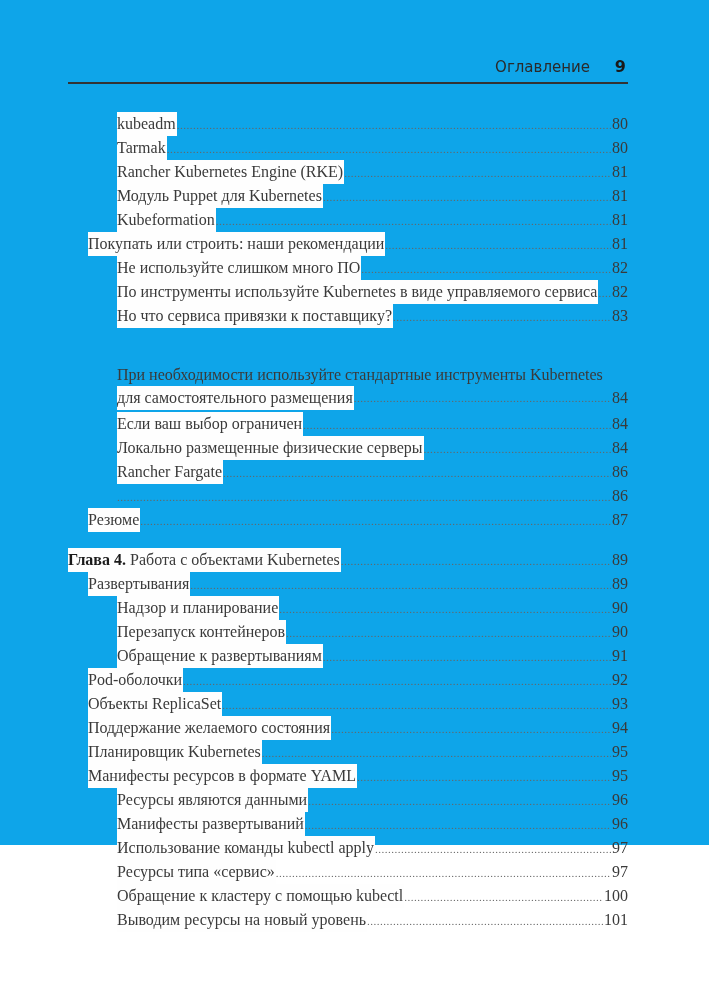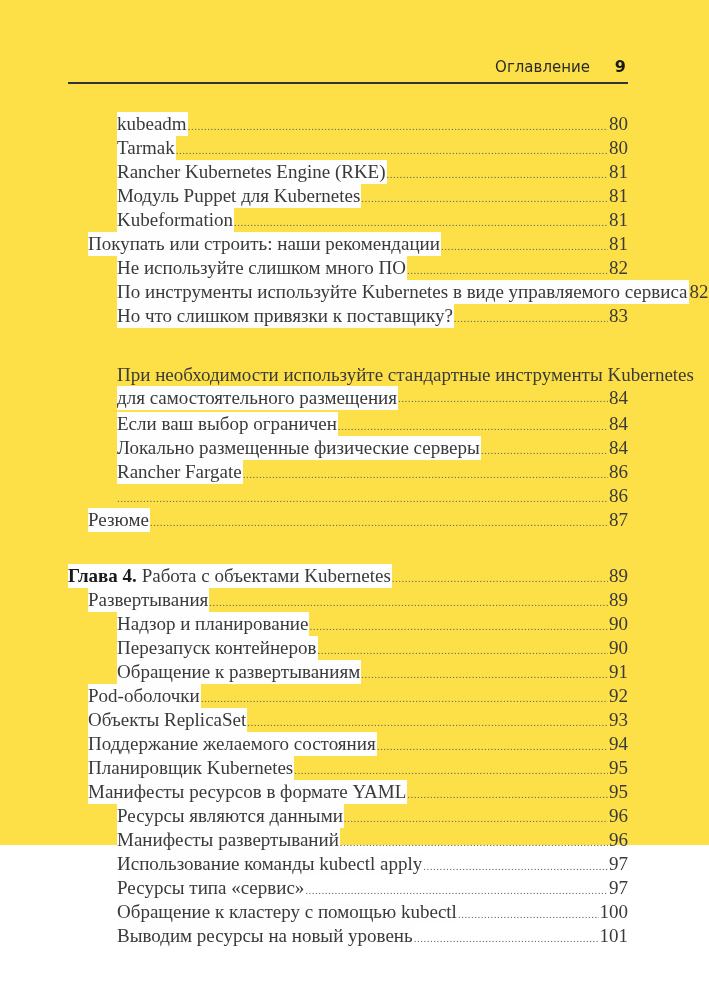--- a/index.html
+++ b/index.html
@@ -1,29 +1,29 @@
 <!DOCTYPE html>
 <html><head>
   <meta charset="utf-8">
   <style>
     html, body { margin: 0; padding: 0; background: #ffffff; }
     body { width: 709px; height: 1001px; position: relative; overflow: hidden; }
-    .page { position: absolute; left: 0; top: 0; width: 709px; height: 845px; background: #fde047; }
+    .page { position: absolute; left: 0; top: 0; width: 709px; height: 845px; background: #0ea5e9; }
     .header { position: absolute; left: 68px; top: 58px; width: 560px; height: 24px; }
     .header-title { position: absolute; right: 38px; top: 0; font-family: "DejaVu Sans", sans-serif; font-size: 15px; color: #2a2a2a; }
     .header-num { position: absolute; right: 2px; top: -1px; font-family: "DejaVu Sans", sans-serif; font-weight: bold; font-size: 16px; color: #1a1a1a; }
     .header-rule { position: absolute; left: 68px; top: 82px; width: 560px; height: 2px; background: #333; }
     .toc { position: absolute; left: 68px; top: 112px; width: 560px; }
-    .entry { position: relative; font-family: "Liberation Serif", serif; font-size: 19px; color: #3a3a3a; line-height: 24px; height: 24px; display: flex; align-items: baseline; }
+    .entry { position: relative; font-family: "Liberation Serif", serif; font-size: 16px; color: #3a3a3a; line-height: 24px; height: 24px; display: flex; align-items: baseline; }
     .entry.multi { height: 48px; display: block; }
     .entry .text { white-space: nowrap; background: #fefefe; padding-right: 1px; }
     .entry .leader { flex: 1; overflow: hidden; white-space: nowrap; color: #666; letter-spacing: 0.5px; font-size: 11px; }
     .entry .leader::after { content: "........................................................................................................................................................................................................"; }
     .entry .num { white-space: nowrap; padding-left: 1px; }
-    .lvl0 { padding-left: 0; margin-top: 16px; }
+    .lvl0 { padding-left: 0; }
     .lvl1 { padding-left: 20px; }
     .lvl2 { padding-left: 49px; }
     .gap { height: 16px; }
     .chap-label { font-weight: bold; color: #1a1a1a; }
     .multi .line1 { display: block; white-space: nowrap; line-height: 22px; margin-top: 36px; }
     .multi .line2 { display: flex; align-items: flex-start; line-height: 24px; font-family: Liberation Serif, serif; }
   </style>
 </head>
 <body>
 
@@ -70,21 +70,21 @@
           <span class="text">Не используйте слишком много ПО</span>
           <span class="leader"></span>
           <span class="num">82</span>
         </div>
         <div class="entry lvl2">
           <span class="text">По инструменты используйте Kubernetes в виде управляемого сервиса</span>
           <span class="leader"></span>
           <span class="num">82</span>
         </div>
         <div class="entry lvl2">
-          <span class="text">Но что слишком привязки к поставщику?</span>
+          <span class="text">Но что сервиса привязки к поставщику?</span>
           <span class="leader"></span>
           <span class="num">83</span>
         </div>
       </div>
 
     <div class="entry multi lvl2">
       <span class="line1">При необходимости используйте стандартные инструменты Kubernetes</span>
       <span class="line2">
         <span class="text">для самостоятельного размещения</span>
         <span class="leader"></span>

